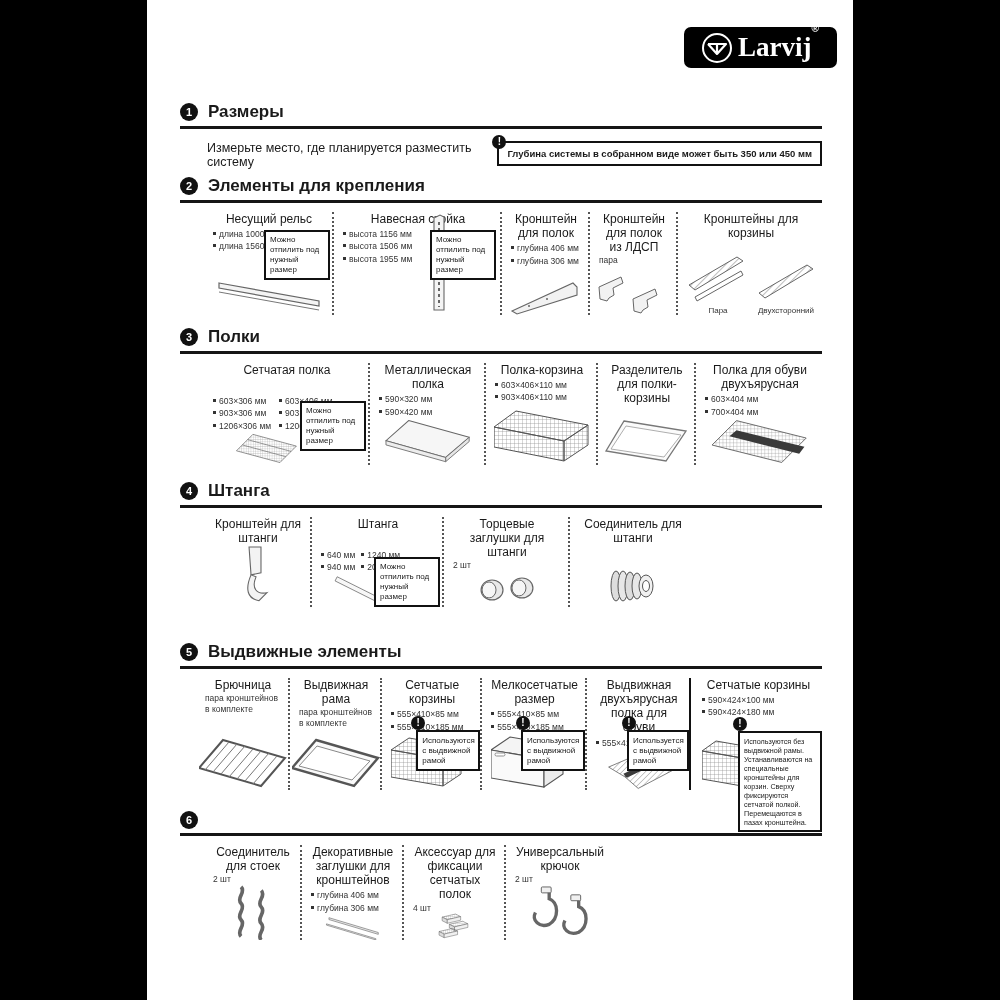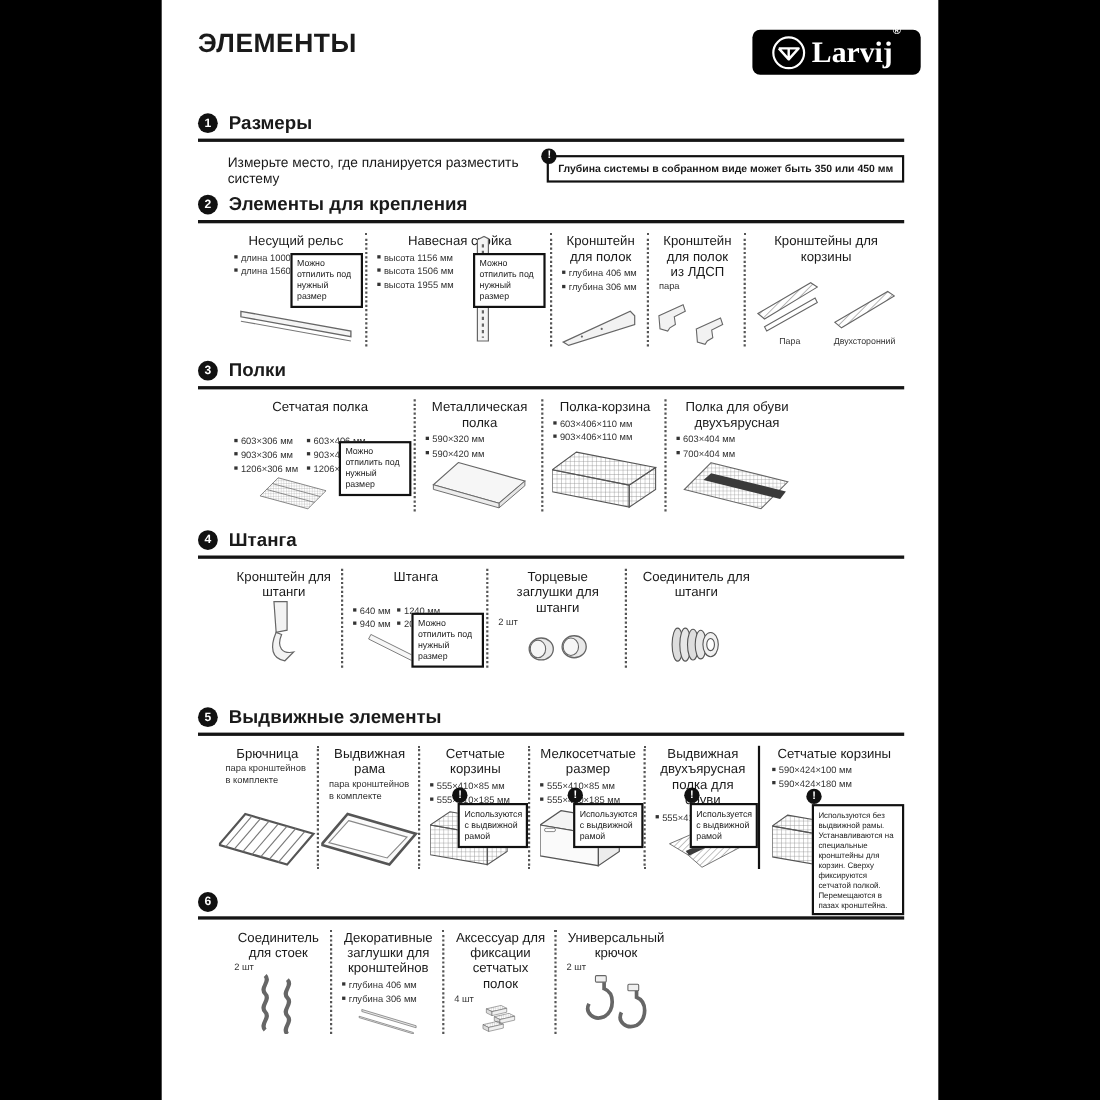--- a/index.html
+++ b/index.html
@@ -55,21 +55,20 @@
       <line x1="0" y1="0" x2="0" y2="5" stroke="#7a7a7a" stroke-width="1"></line>
     </pattern>
     <pattern id="gx" width="4" height="4" patternUnits="userSpaceOnUse">
       <path d="M0 0H4M0 0V4" stroke="#8c8c8c" stroke-width="0.7" fill="none"></path>
     </pattern>
   </defs>
 </svg>
 
 <div class="page">
 
-  <div class="page-title">ЭЛЕМЕНТЫ</div>
 
   <div class="logo">
     <span class="logo-circle">
       <svg width="26" height="26" viewBox="0 0 26 26">
           <path d="M4 9 L13 9 L13 19 L4 9 M13 9 L22 9 L13 19" fill="none" stroke="#fff" stroke-width="2.2" stroke-linejoin="round"></path>
         </svg>
     </span>
     <span class="logo-word"><span>Larvij</span><span class="logo-reg">®</span></span>
   </div>
 
@@ -200,20 +199,27 @@
       <div class="col" style="width:112px">
         <div class="item-name">Полка-корзина</div>
         <div class="specs">
           <div class="spec">603×406×110 мм</div>
           <div class="spec">903×406×110 мм</div>
         </div>
         <svg class="ill" width="96" height="58" viewBox="0 0 96 58">
           <polygon points="22,4 94,18 70,34 0,20" fill="url(#gx)" stroke="#555" stroke-width="1"></polygon>
           <polygon points="0,20 70,34 70,54 0,40" fill="url(#gx)" stroke="#555" stroke-width="1"></polygon>
           <polygon points="70,34 94,18 94,38 70,54" fill="url(#gx)" stroke="#555" stroke-width="1"></polygon>
+        </svg>
+      </div>
+      <div class="col" style="width:98px">
+        <div class="item-name">Разделитель для полки-корзины</div>
+        <svg class="ill" width="86" height="50" viewBox="0 0 86 50">
+          <polygon points="20,6 82,16 62,46 2,36" fill="#fbfbfb" stroke="#777" stroke-width="1.3"></polygon>
+          <polygon points="22,11 77,20 60,42 7,34" fill="#fff" stroke="#999" stroke-width="0.8"></polygon>
         </svg>
       </div>
       <div class="col" style="width:128px">
         <div class="item-name">Полка для обуви двухъярусная</div>
         <div class="specs">
           <div class="spec">603×404 мм</div>
           <div class="spec">700×404 мм</div>
         </div>
         <svg class="ill" width="110" height="54" viewBox="0 0 110 54">
           <polygon points="28,3 108,23 80,51 0,31" fill="url(#gx)" stroke="#666" stroke-width="1.1"></polygon>

